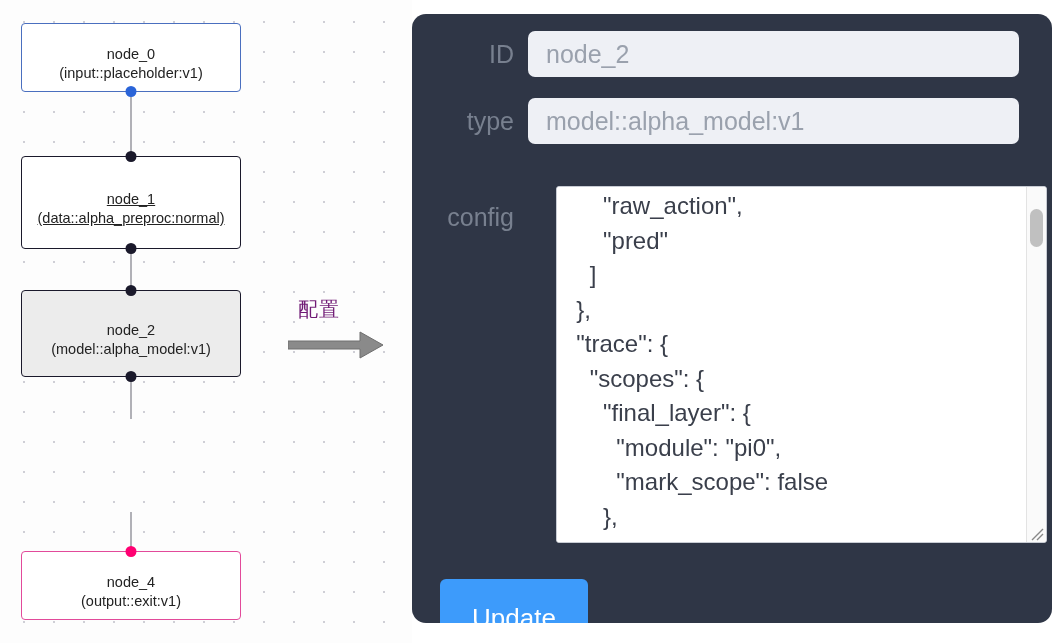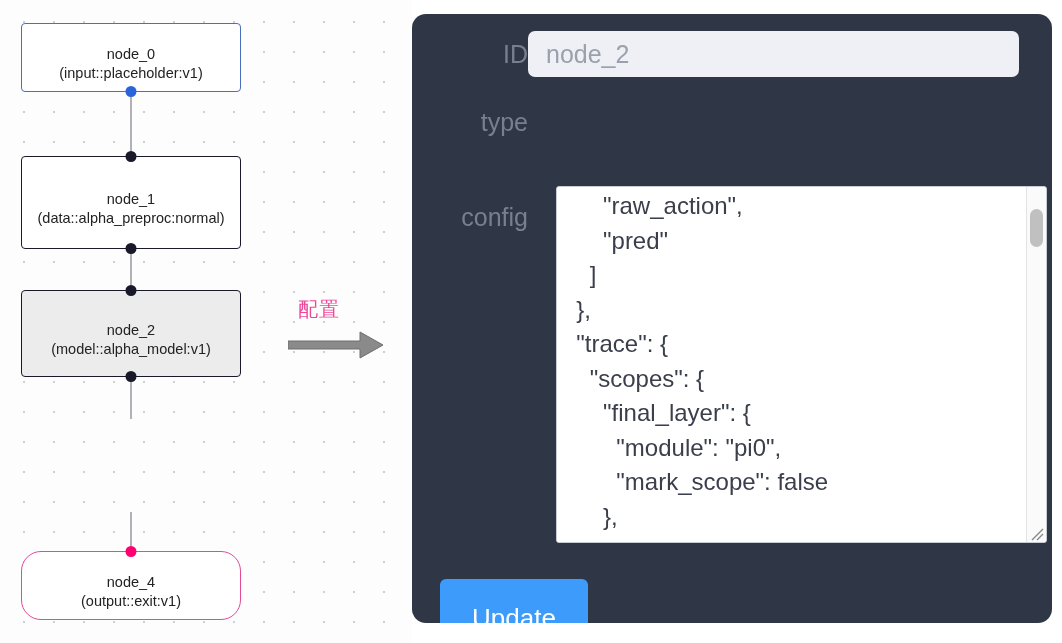--- a/index.html
+++ b/index.html
@@ -88,21 +88,21 @@
     left: 288px;
     top: 296px;
     width: 110px;
     height: 66px;
   }
   #annotation-text {
     position: absolute;
     left: 10px;
     top: 0;
     font-size: 20px;
-    color: #ec4899;
+    color: #701a75;
     font-family: "DejaVu Sans", sans-serif;
     letter-spacing: 1px;
   }
   #annotation-arrow {
     position: absolute;
     left: 0;
     top: 34px;
   }
 
   
@@ -122,20 +122,21 @@
     position: absolute;
     display: flex;
     align-items: center;
     left: 0;
     width: 100%;
     box-sizing: border-box;
   }
   .field-label {
     width: 116px;
     text-align: right;
+    padding-right: 14px;
     box-sizing: border-box;
     color: #78808f;
     font-size: 25px;
     font-weight: 400;
     flex: none;
   }
   .field-input {
     box-sizing: border-box;
     background: #eef0f5;
     border: none;
@@ -143,21 +144,21 @@
     height: 46px;
     width: 491px;
     color: #9aa1ad;
     font-size: 25px;
     font-family: "Liberation Sans", sans-serif;
     padding: 0 18px;
     outline: none;
   }
 
   #row-id   { top: 17px; }
-  #row-type { top: 94px; }
+  #row-type { top: 84px; }
 
   #row-config {
     top: 172px;
     align-items: flex-start;
     gap: 28px;
   }
   #row-config .field-label { padding-top: 17px; }
 
   .textarea-wrap {
     position: relative;
@@ -250,36 +251,36 @@
 
       <path d="M131,512 L131,551" stroke="#b1b1b7" stroke-width="2" fill="none"></path>
     </svg>
 
     <div class="node is-input" style="top:23px; height:69px;">
       <span class="label">node_0
 (input::placeholder:v1)</span>
       <span class="handle bottom blue"></span>
     </div>
 
-    <div class="node" style="top:156px; height:93px;">
+    <div class="node" style="top:156px; height:93px;text-decoration:underline;">
       <span class="label">node_1
 (data::alpha_preproc:normal)</span>
       <span class="handle top"></span>
       <span class="handle bottom"></span>
     </div>
 
     <div class="node is-selected" style="top:290px; height:87px;">
       <span class="label">node_2
 (model::alpha_model:v1)</span>
       <span class="handle top"></span>
       <span class="handle bottom"></span>
     </div>
 
 
-    <div class="node is-output" style="top:551px; height:69px;border-radius:20px;">
+    <div class="node is-output" style="top:551px; height:69px;">
       <span class="label">node_4
 (output::exit:v1)</span>
       <span class="handle top pink"></span>
     </div>
   </div>
 
   <div id="annotation">
     <div id="annotation-text">配置</div>
     <svg id="annotation-arrow" width="98" height="30" viewBox="0 0 98 30">
       <path d="M0,11 L72,11 L72,2 L95,15 L72,28 L72,19 L0,19 Z" fill="#8a8a8a" stroke="#6e6e6e" stroke-width="1"></path>
@@ -288,20 +289,21 @@
 
   <div id="inspector-panel">
 
     <div class="field-row" id="row-id">
       <div class="field-label">ID</div>
       <input class="field-input" id="id-input" type="text" value="node_2" style="">
     </div>
 
     <div class="field-row" id="row-type">
       <div class="field-label">type</div>
+      <input class="field-input" id="type-input" type="text" value="model::alpha_model:v1" style="">
     </div>
 
     <div class="field-row" id="row-config">
       <div class="field-label">config</div>
       <div class="textarea-wrap">
         <textarea id="config-textarea" spellcheck="false" style="">      "raw_action",
       "pred"
     ]
   },
   "trace": {

